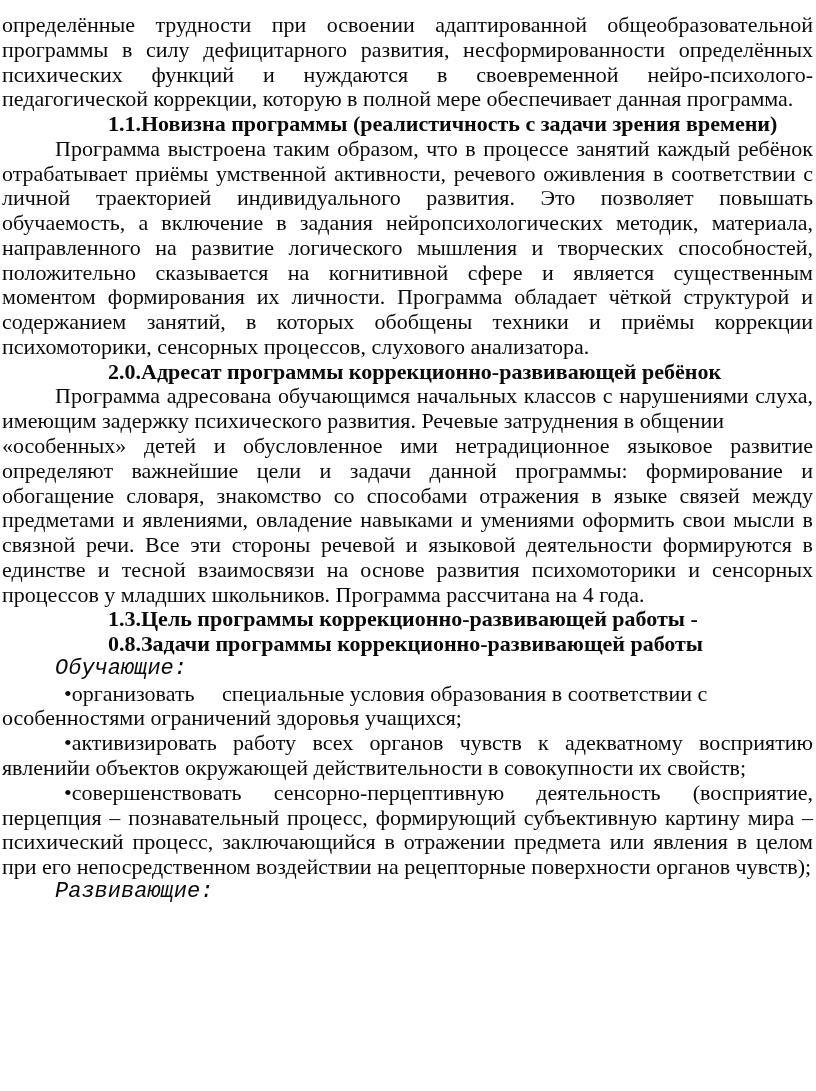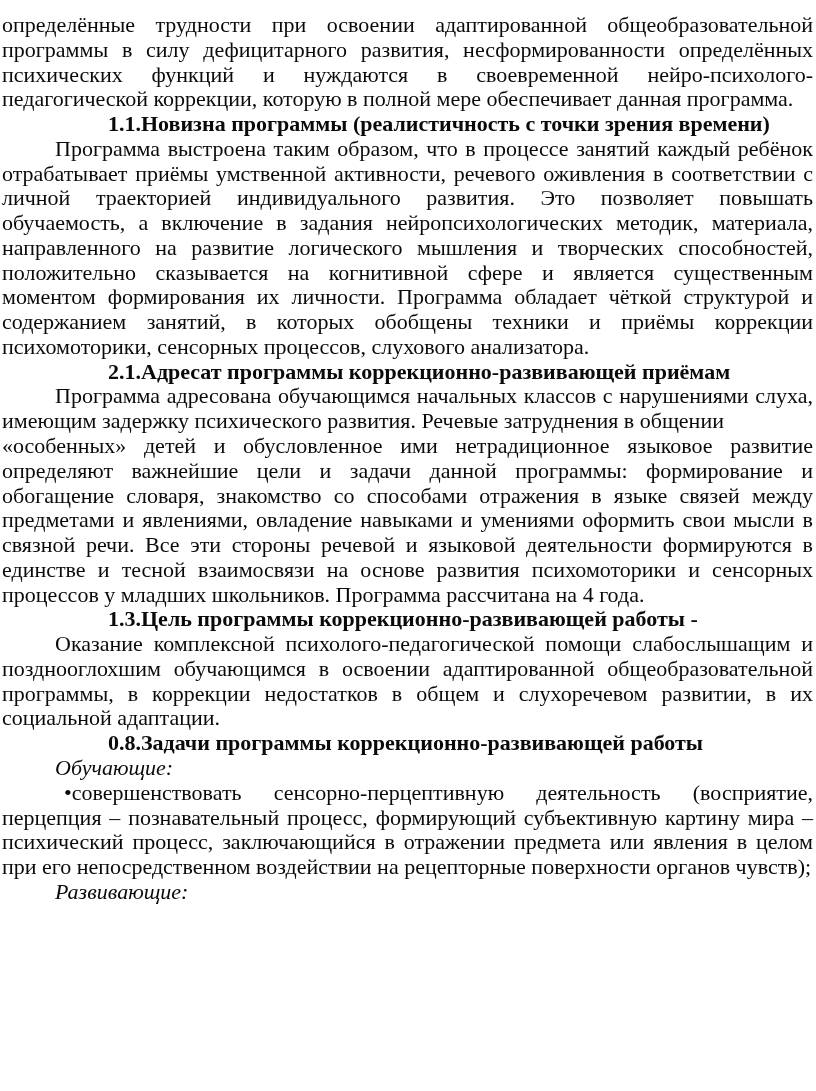--- a/index.html
+++ b/index.html
@@ -37,51 +37,54 @@
   }
   .heading .hnum {
     display: inline-block;
     min-width: 68px;
   }
   
   .label {
     font-style: italic;
     text-align: left;
     text-indent: 53px;
+    font-family: Liberation Mono, monospace;
   }
   
   .bullet { text-indent: 62px; }
   .bullet .btext { white-space: pre-wrap; }
   .pre { white-space: pre-wrap; }
 </style>
 </head>
 <body>
 
 <div class="page">
 
   <p class="cont">определённые трудности при освоении адаптированной общеобразовательной программы в силу дефицитарного развития, несформированности определённых психических функций и нуждаются в своевременной нейро-психолого-педагогической коррекции, которую в полной мере обеспечивает данная программа.</p>
 
-  <p class="heading"><span class="hnum">1.1.</span><span>Новизна программы (реалистичность с точки зрения времени)</span></p>
+  <p class="heading"><span class="hnum">1.1.</span><span>Новизна программы (реалистичность с задачи зрения времени)</span></p>
 
   <p class="indent">Программа выстроена таким образом, что в процессе занятий каждый ребёнок отрабатывает приёмы умственной активности, речевого оживления в соответствии с личной траекторией индивидуального развития. Это позволяет повышать обучаемость, а включение в задания нейропсихологических методик, материала, направленного на развитие логического мышления и творческих способностей, положительно сказывается на когнитивной сфере и является существенным моментом формирования их личности. Программа обладает чёткой структурой и содержанием занятий, в которых обобщены техники и приёмы коррекции психомоторики, сенсорных процессов, слухового анализатора.</p>
 
-  <p class="heading"><span class="hnum">2.1.</span><span>Адресат программы коррекционно-развивающей приёмам</span></p>
+  <p class="heading"><span class="hnum">2.0.</span><span>Адресат программы коррекционно-развивающей ребёнок</span></p>
 
   <p class="indent pre">Программа адресована обучающимся начальных классов с нарушениями слуха, имеющим задержку психического развития. Речевые затруднения в общении
 «особенных» детей и обусловленное ими нетрадиционное языковое развитие определяют важнейшие цели и задачи данной программы: формирование и обогащение словаря, знакомство со способами отражения в языке связей между предметами и явлениями, овладение навыками и умениями оформить свои мысли в связной речи. Все эти стороны речевой и языковой деятельности формируются в единстве и тесной взаимосвязи на основе развития психомоторики и сенсорных процессов у младших школьников. Программа рассчитана на 4 года.</p>
 
   <p class="heading"><span class="hnum">1.3.</span><span>Цель программы коррекционно-развивающей работы -</span></p>
 
-  <p class="indent">Оказание комплексной психолого-педагогической помощи слабослышащим и позднооглохшим обучающимся в освоении адаптированной общеобразовательной программы, в коррекции недостатков в общем и слухоречевом развитии, в их социальной адаптации.</p>
 
   <p class="heading"><span class="hnum">0.8.</span><span>Задачи программы коррекционно-развивающей работы</span></p>
 
   <p class="label">Обучающие:</p>
 
+  <p class="bullet"><span class="marker">•</span><span class="btext">организовать     специальные условия образования в соответствии с
+особенностями ограничений здоровья учащихся;</span></p>
 
+  <p class="bullet"><span class="marker">•</span><span class="btext">активизировать работу всех органов чувств к адекватному восприятию явленийи объектов окружающей действительности в совокупности их свойств;</span></p>
 
   <p class="bullet"><span class="marker">•</span><span class="btext">совершенствовать сенсорно-перцептивную деятельность (восприятие, перцепция – познавательный процесс, формирующий субъективную картину мира – психический процесс, заключающийся в отражении предмета или явления в целом при его непосредственном воздействии на рецепторные поверхности органов чувств);</span></p>
 
 
   <p class="label">Развивающие:</p>
 
 
 </div>
 
 </body></html>

